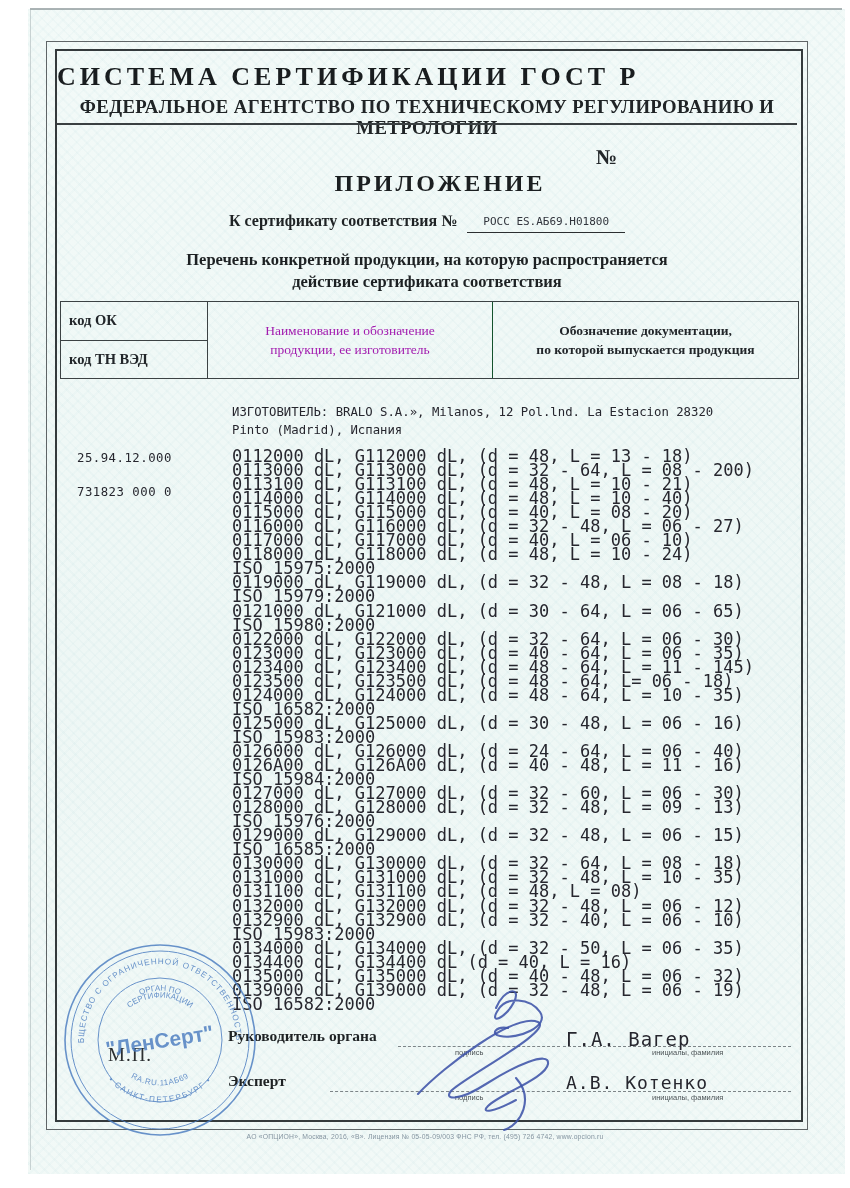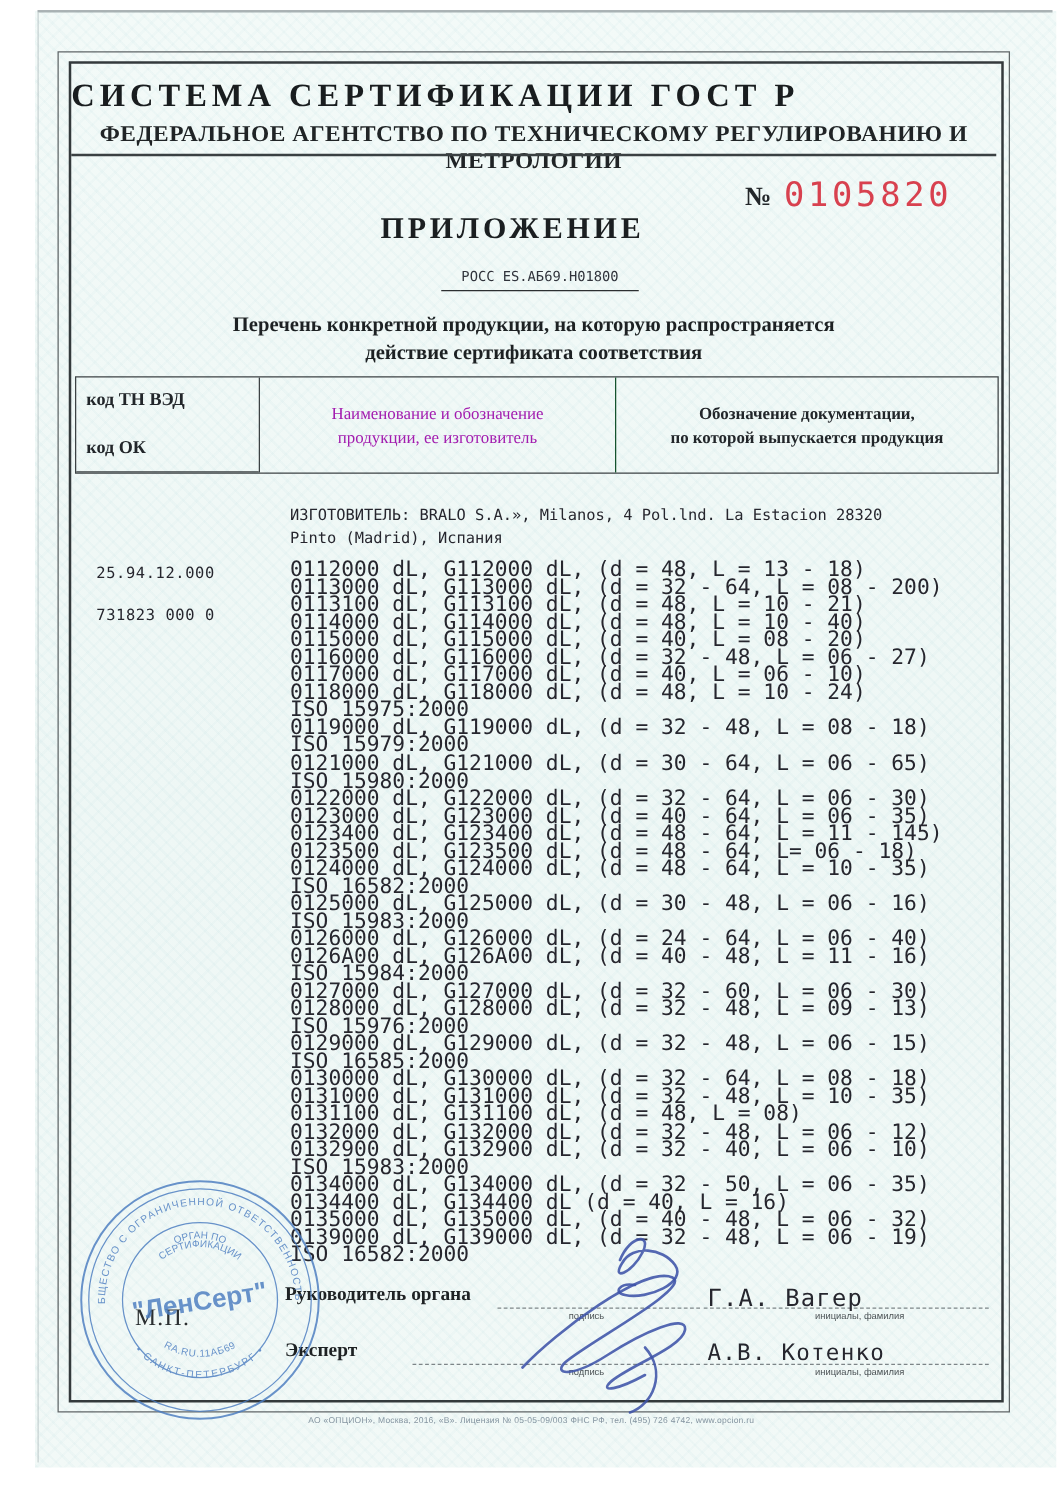--- a/index.html
+++ b/index.html
@@ -24,21 +24,21 @@
   .hdr-title{position:absolute;left:57px;top:62px;width:740px;
     font-size:26px;font-weight:bold;letter-spacing:4px;color:#191d1f;}
   .hdr-subtitle{position:absolute;left:57px;top:97px;width:740px;text-align:center;
     font-size:18px;font-weight:bold;letter-spacing:.4px;color:#202426;transform:scaleX(1.04);}
   .hdr-rule{position:absolute;left:57px;top:123px;width:740px;height:2px;background:#3a4042;}
 
   .doc-number{position:absolute;left:596px;top:141px;display:flex;align-items:flex-start;gap:10px;}
   .doc-number .nsign{font-size:21px;font-weight:bold;color:#23272a;padding-top:4px;}
   .doc-number .nval{font-family:"DejaVu Sans Mono", monospace;font-size:27px;letter-spacing:3px;color:#d8414f;}
 
-  .appendix{position:absolute;left:40px;top:170px;width:740px;text-align:center;
+  .appendix{position:absolute;left:70px;top:170px;width:740px;text-align:center;
     font-size:24px;font-weight:bold;letter-spacing:3px;color:#1b1f21;}
 
   .cert-line{position:absolute;left:57px;top:212px;width:740px;display:flex;justify-content:center;align-items:flex-end;}
   .cert-line .lbl{font-size:16px;font-weight:bold;color:#1f2325;}
   .cert-line .val{font-family:"DejaVu Sans Mono", monospace;font-size:11px;color:#31343c;
     border-bottom:1.5px solid #2c2f31;padding:0 16px 4px 16px;margin-left:10px;transform:translateY(3px);}
 
   .list-caption{position:absolute;left:57px;top:249px;width:740px;text-align:center;
     font-size:16.5px;font-weight:bold;color:#1d2123;line-height:22px;white-space:pre-line;}
 
@@ -92,44 +92,44 @@
 <div class="scan-line-left"></div>
 <div class="border-outer"></div>
 <div class="border-inner"></div>
 
 <div class="hdr-title">СИСТЕМА СЕРТИФИКАЦИИ ГОСТ Р</div>
 <div class="hdr-subtitle">ФЕДЕРАЛЬНОЕ АГЕНТСТВО ПО ТЕХНИЧЕСКОМУ РЕГУЛИРОВАНИЮ И МЕТРОЛОГИИ</div>
 <div class="hdr-rule"></div>
 
 <div class="doc-number">
   <span class="nsign">№</span>
-  <span class="nval">0105820</span>
 </div>
 
 <div class="appendix">ПРИЛОЖЕНИЕ</div>
 
 <div class="cert-line">
+  <span class="lbl">К сертификату соответствия №</span>
   <span class="val">РОСС ES.АБ69.Н01800</span>
 </div>
 
 <div class="list-caption">Перечень конкретной продукции,  на которую распространяется
 действие сертификата соответствия</div>
 
 <div class="tbl">
   <div class="c1">
+    <div class="half top">код ОК</div>
     <div class="half">код ТН ВЭД</div>
-    <div class="half top">код ОК</div>
   </div>
   <div class="c2">Наименование и обозначение
 продукции, ее изготовитель</div>
   <div class="c3">Обозначение документации,
 по которой выпускается продукция</div>
 </div>
 
-<pre class="manufacturer mono">ИЗГОТОВИТЕЛЬ: BRALO S.A.», Milanos, 4 Pol.lnd. La Estacion 28320
+<pre class="manufacturer mono">ИЗГОТОВИТЕЛЬ: BRALO S.A.», Milanos, 12 Pol.lnd. La Estacion 28320
 Pinto (Madrid), Испания</pre>
 <div class="code-ok mono">25.94.12.000</div>
 <div class="code-tnved mono">731823 000 0</div>
 <pre class="product-list mono">0112000 dL, G112000 dL, (d = 48, L = 13 - 18)
 0113000 dL, G113000 dL, (d = 32 - 64, L = 08 - 200)
 0113100 dL, G113100 dL, (d = 48, L = 10 - 21)
 0114000 dL, G114000 dL, (d = 48, L = 10 - 40)
 0115000 dL, G115000 dL, (d = 40, L = 08 - 20)
 0116000 dL, G116000 dL, (d = 32 - 48, L = 06 - 27)
 0117000 dL, G117000 dL, (d = 40, L = 06 - 10)

